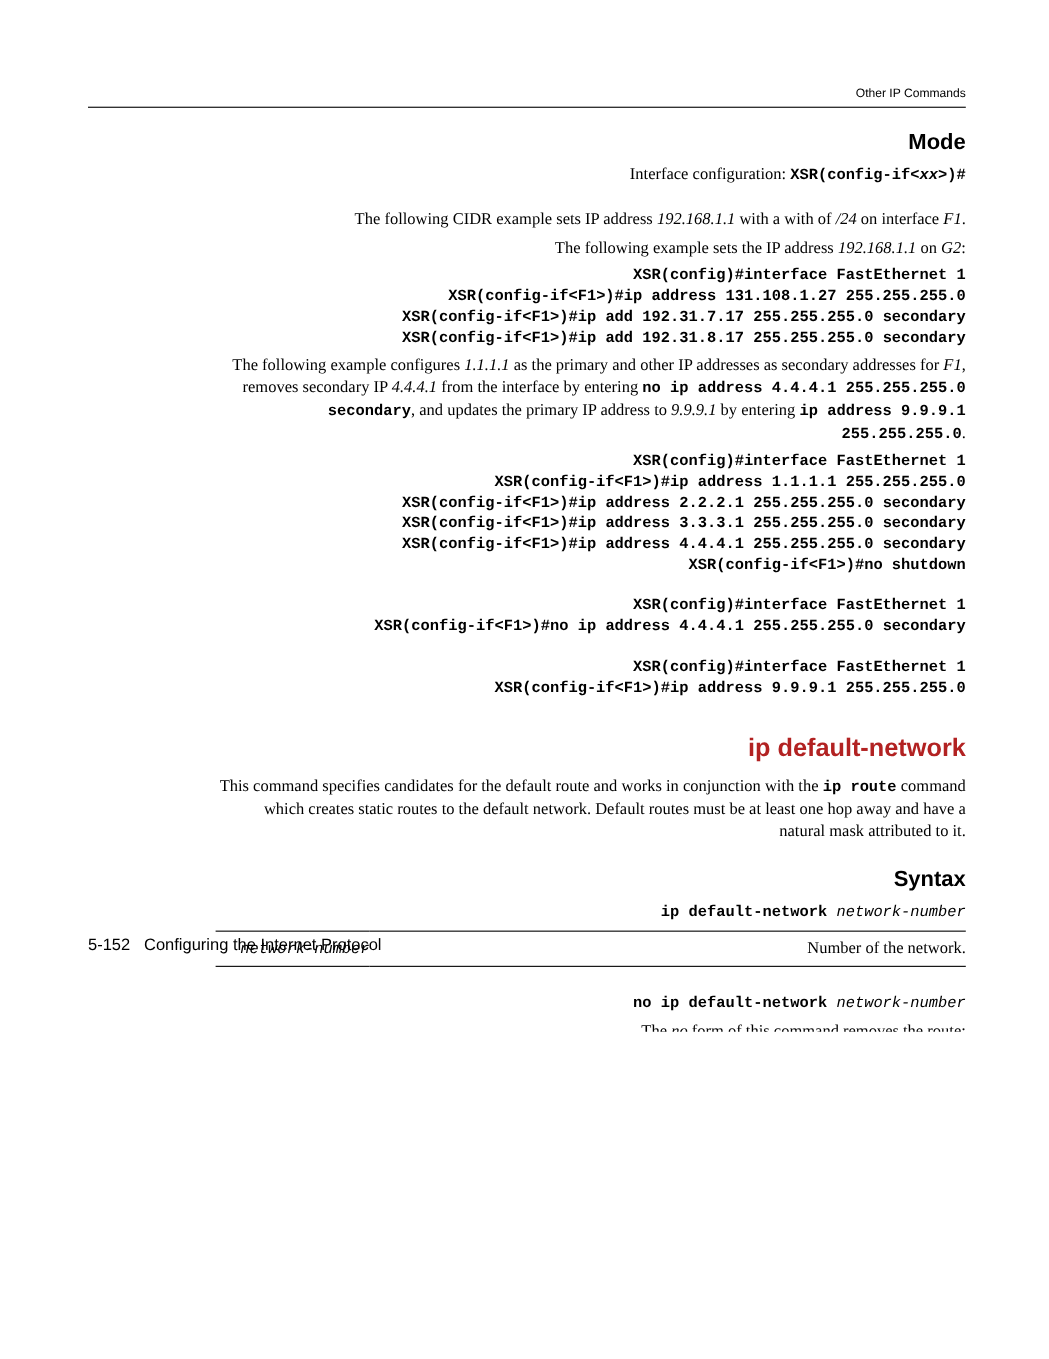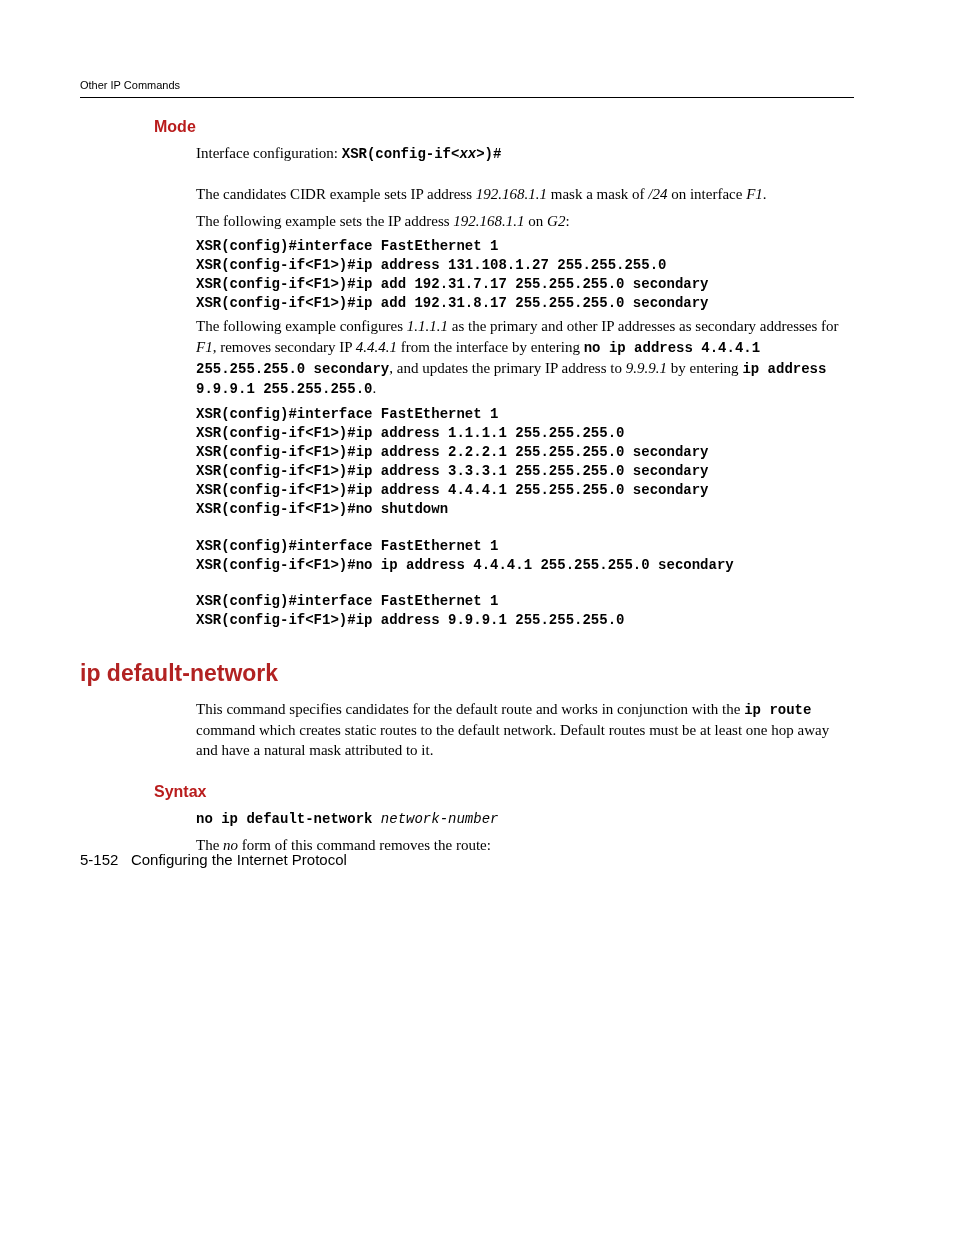--- a/index.html
+++ b/index.html
@@ -9,38 +9,39 @@
     margin: 0;
     padding: 0;
     background: #fff;
     line-height: 1.35;
   }
   .page {
     width: 954px;
     height: 938px;
     position: relative;
     box-sizing: border-box;
-    padding: 78px 100px 0 80px;
+    padding: 78px 76px 0 80px;
+    text-align: right;
   }
   .header {
     font-family: Helvetica, Arial, sans-serif;
     font-size: 11px;
     color: #000;
     margin-bottom: 4px;
   }
   .header-rule {
     border: none;
     border-top: 1px solid #000;
     margin: 0 0 18px 0;
   }
   .h3 {
     font-family: Helvetica, Arial, sans-serif;
     font-weight: bold;
-    font-size: 16px;
-    color: #b91c1c;
+    font-size: 20px;
+    color: #000000;
     margin: 0 0 6px 74px;
   }
   .h2 {
     font-family: Helvetica, Arial, sans-serif;
     font-weight: bold;
     font-size: 23px;
     color: #b22222;
     margin: 28px 0 10px 0;
   }
   .body-block {
@@ -113,21 +114,21 @@
     <p class="para">
       <span>Interface configuration: </span><span class="mono">XSR(config-if&lt;</span><span class="mono" style="font-style:italic;font-weight:bold">xx</span><span class="mono">&gt;)#</span>
     </p>
   </div>
 
   <div class="spacer"></div>
 
   <div class="body-block">
 
     <p class="para">
-      <span>The candidates CIDR example sets IP address </span><span class="italic">192.168.1.1</span><span> mask a mask of </span><span class="italic">/24</span><span> on interface </span><span class="italic">F1</span><span>.</span>
+      <span>The following CIDR example sets IP address </span><span class="italic">192.168.1.1</span><span> with a with of </span><span class="italic">/24</span><span> on interface </span><span class="italic">F1</span><span>.</span>
     </p>
 
     <p class="para">
       <span>The following example sets the IP address </span><span class="italic">192.168.1.1</span><span> on </span><span class="italic">G2</span><span>:</span>
     </p>
 
     <pre class="code">XSR(config)#interface FastEthernet 1
 XSR(config-if&lt;F1&gt;)#ip address 131.108.1.27 255.255.255.0
 XSR(config-if&lt;F1&gt;)#ip add 192.31.7.17 255.255.255.0 secondary
 XSR(config-if&lt;F1&gt;)#ip add 192.31.8.17 255.255.255.0 secondary</pre>
@@ -153,20 +154,33 @@
   <div class="h2">ip default-network</div>
   <div class="body-block">
     <p class="para">
       <span>This command specifies candidates for the default route and works in conjunction with the </span><span class="mono">ip route</span><span> command which creates static routes to the default network. Default routes must be at least one hop away and have a natural mask attributed to it.</span>
     </p>
   </div>
 
   <div class="spacer"></div>
 
   <div class="h3">Syntax</div>
+  <div class="body-block">
+    <p class="para">
+      <span class="mono">ip default-network </span><span class="mono-italic">network-number</span>
+    </p>
+    <table class="syntax-table">
+      <tbody>
+          <tr>
+        <td class="col1"><span class="mono-italic">network-number</span></td>
+        <td>Number of the network.</td>
+      </tr>
+    </tbody>
+      </table>
+  </div>
 
   <div class="body-block">
     <p class="para">
       <span class="mono">no ip default-network </span><span class="mono-italic">network-number</span>
     </p>
     <p class="para">
       <span>The </span><span class="italic">no</span><span> form of this command removes the route:</span>
     </p>
   </div>
 

